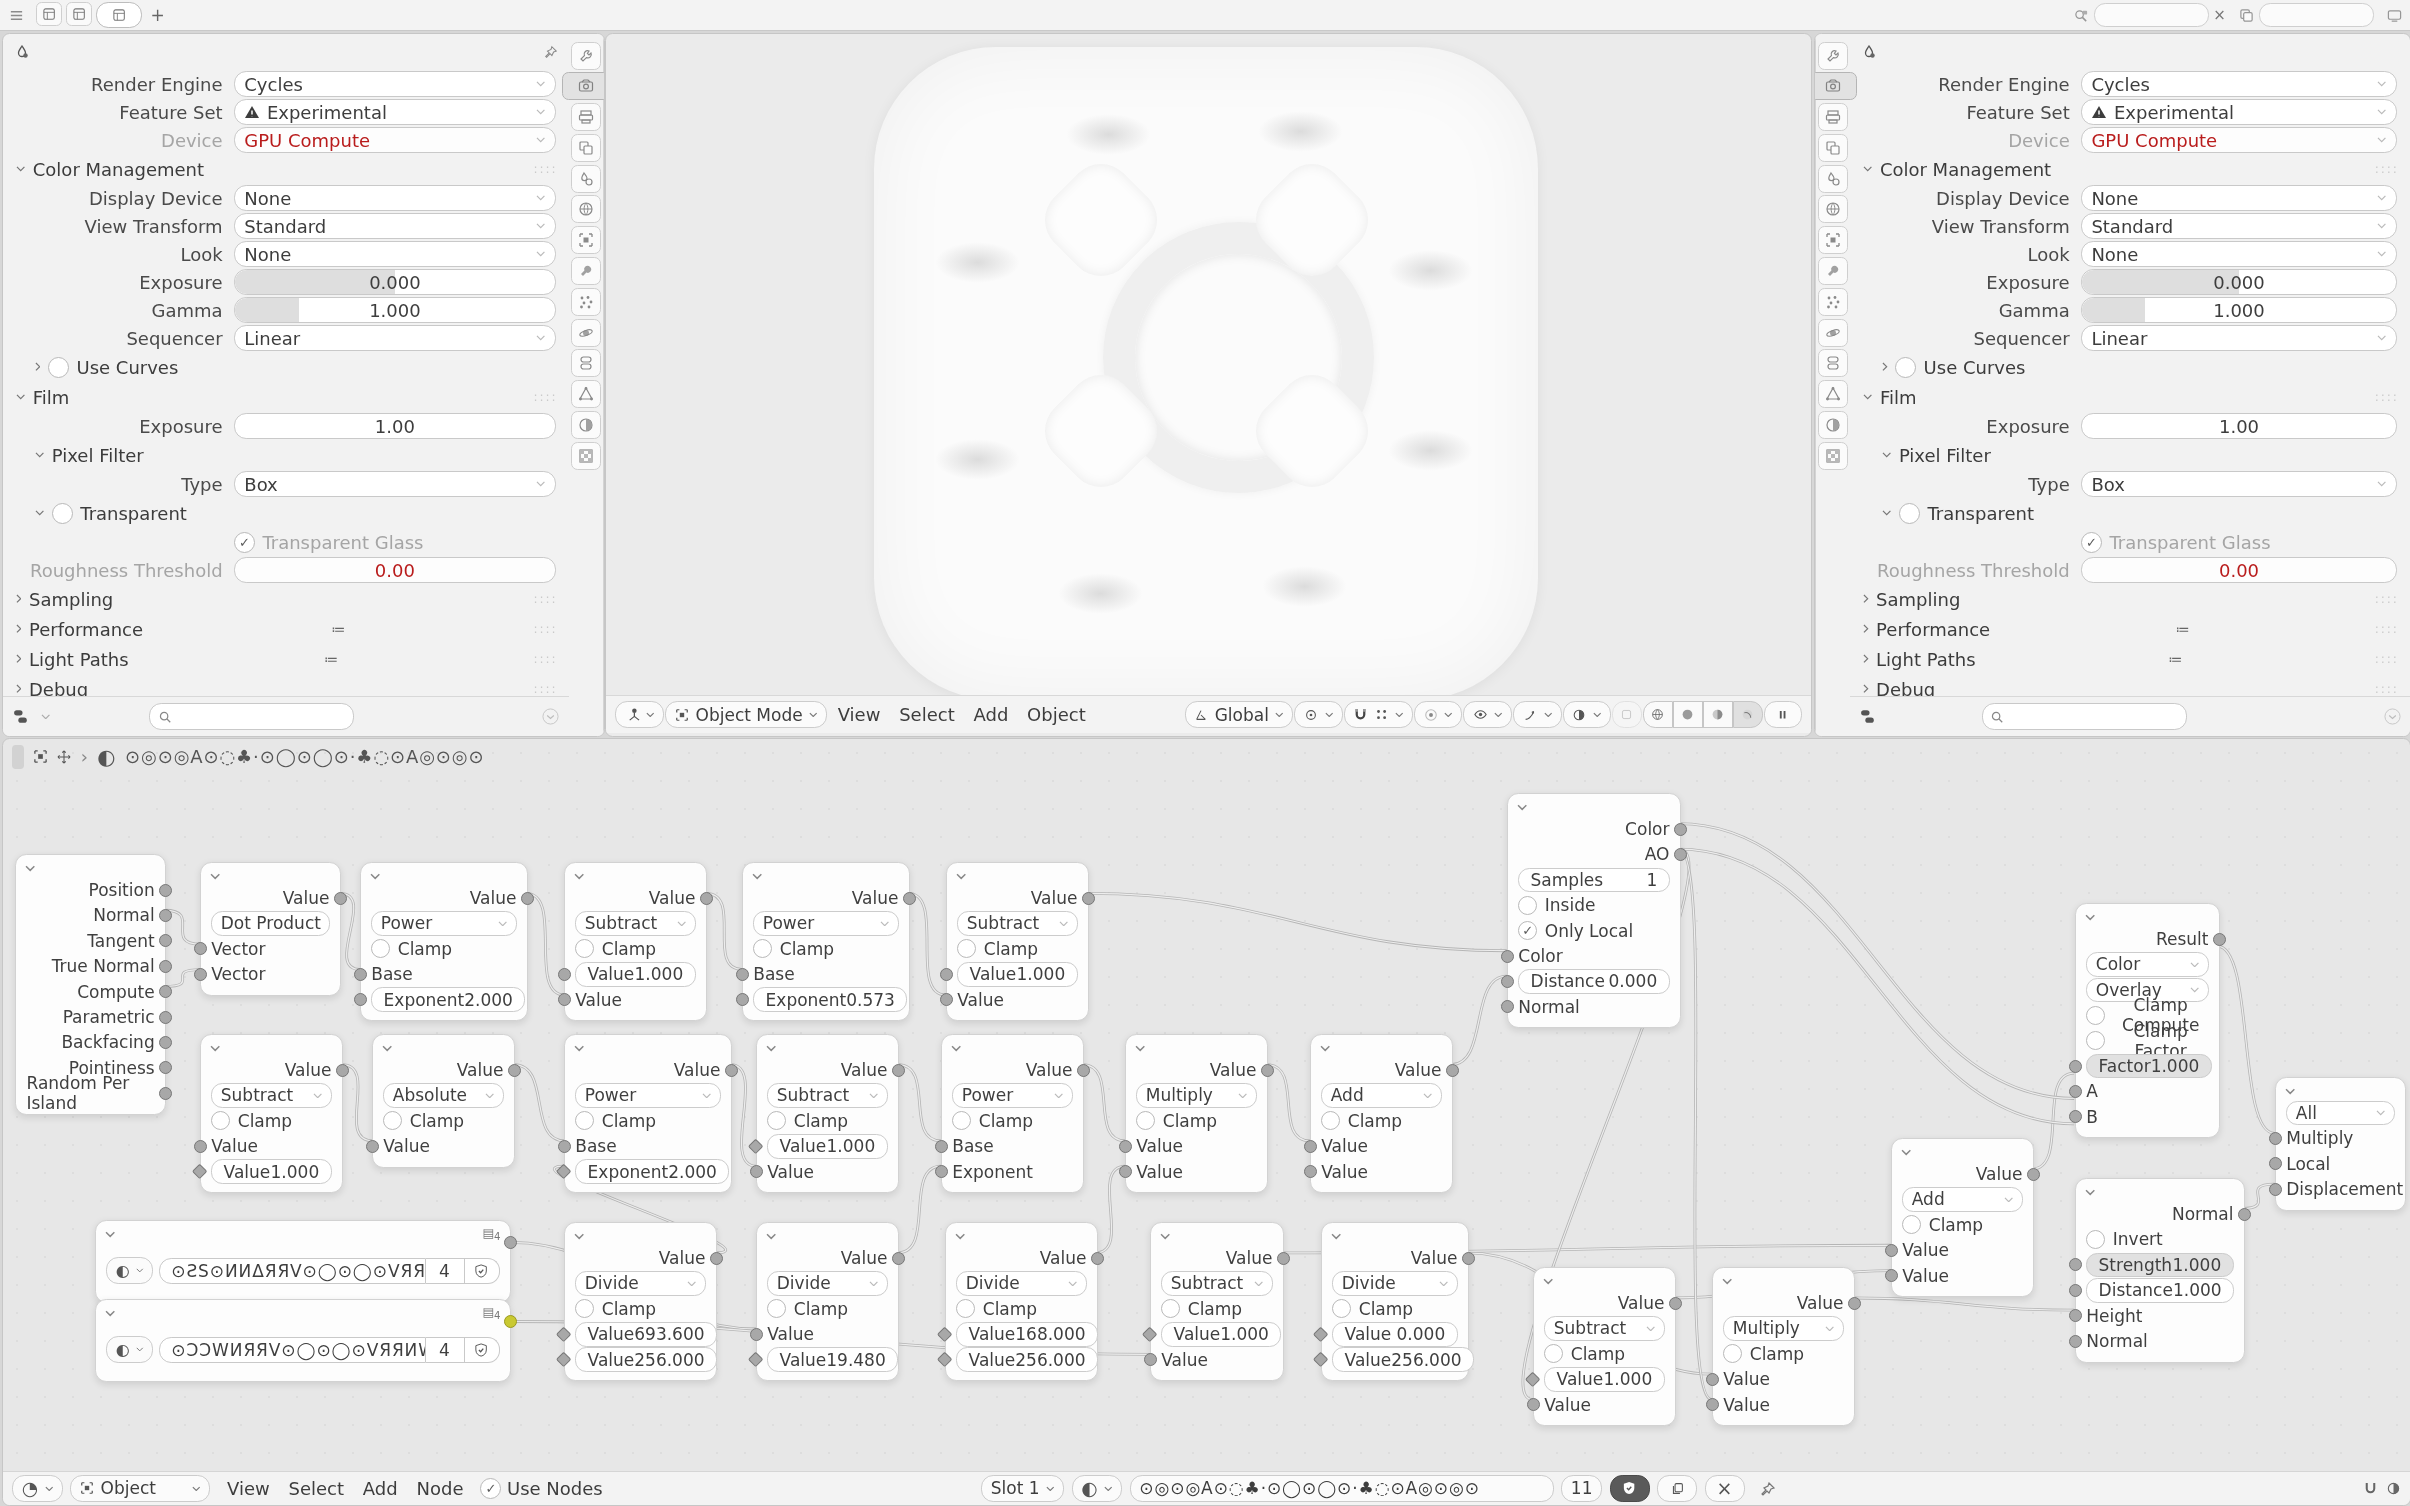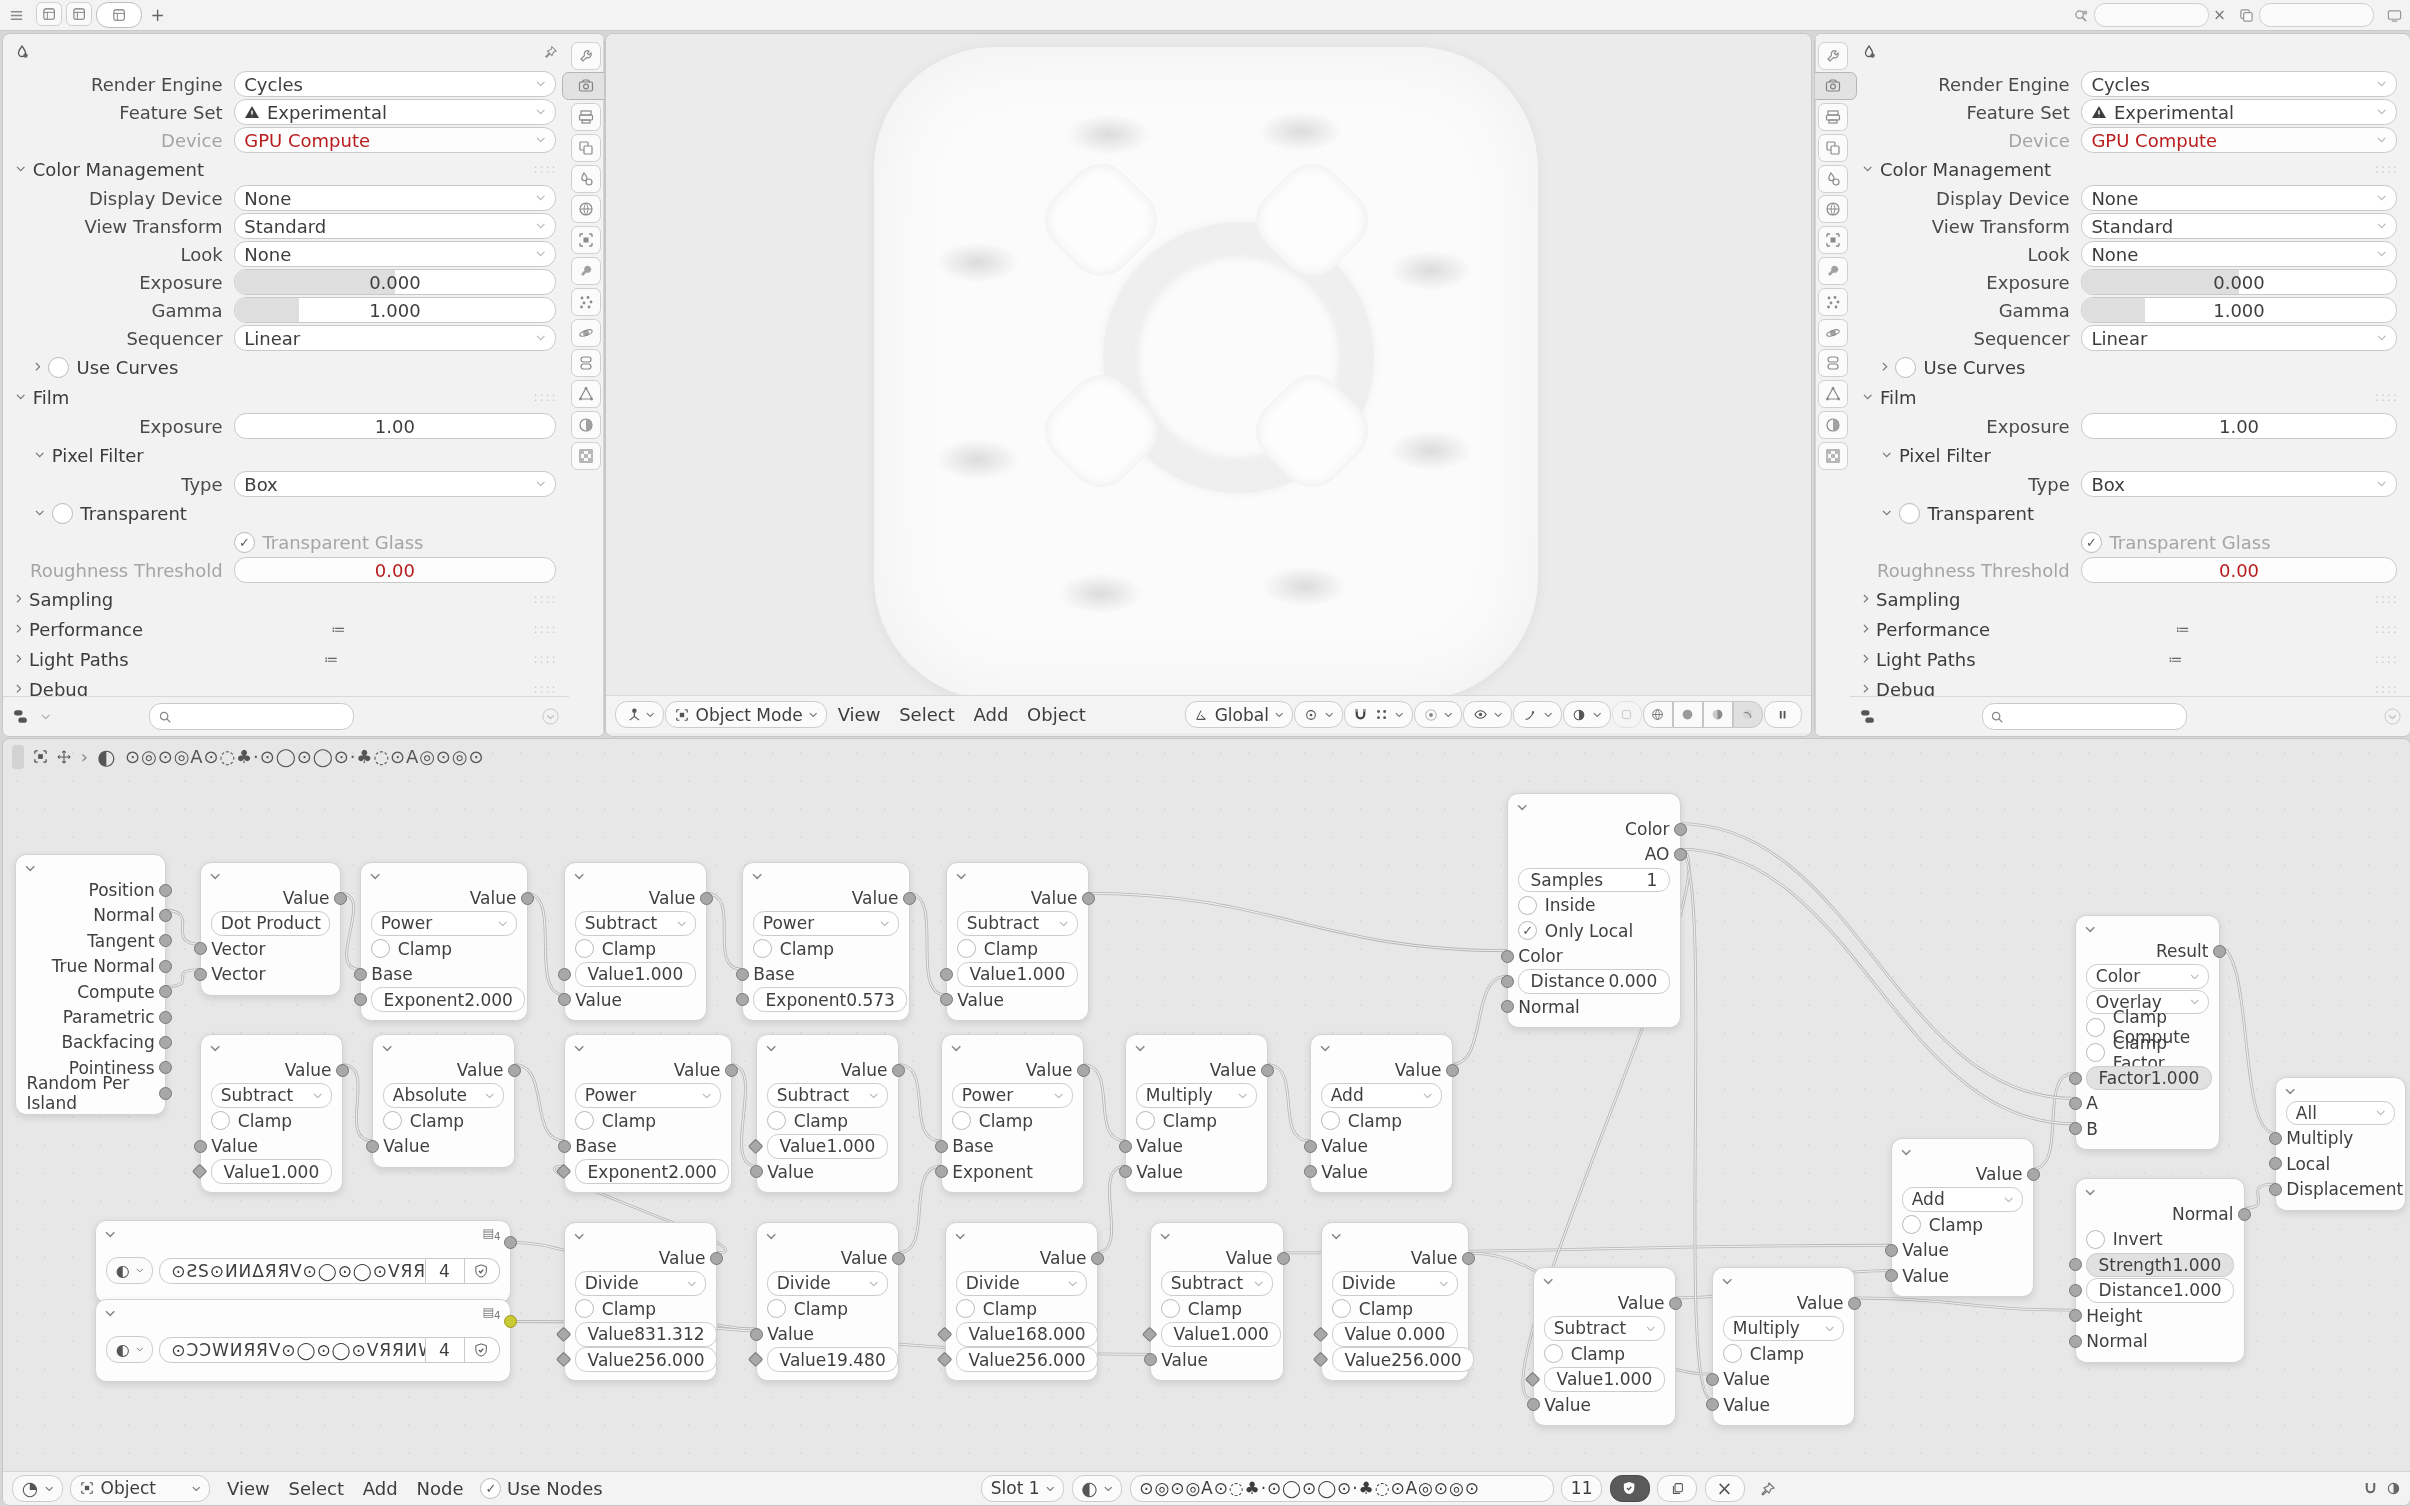--- a/index.html
+++ b/index.html
@@ -1570,21 +1570,21 @@
           </span>
         </div>
         <div class="nrow">
           <span class="cbx " style="width:17px;height:17px;margin-right:7.5px"></span>
           <span>Clamp</span>
         </div>
         <div class="nrow">
           <span class="sock in sg d"></span>
           <span class="nfld">
             <span>Value</span>
-            <span>831.312</span>
+            <span>693.600</span>
           </span>
         </div>
         <div class="nrow">
           <span class="sock in sg d"></span>
           <span class="nfld">
             <span>Value</span>
             <span>256.000</span>
           </span>
         </div>
       </div>
@@ -1819,21 +1819,21 @@
         </div>
         <div class="nrow">
           <span class="sock in sg"></span>
           <span>Value</span>
         </div>
         <div class="nrow">
           <span class="sock in sg"></span>
           <span>Value</span>
         </div>
       </div>
-      <div class="node" style="left: 2072px; top: 176px; width: 143px;">
+      <div class="node" style="left: 2072px; top: 164px; width: 143px; text-align: center;">
         <div class="nhead">
           <svg class="ic" viewBox="0 0 10 6" width="10.4" height="6.6">
             <path d="M1 1l4 4 4-4" fill="none" stroke="#888" stroke-width="1.4"></path>
           </svg>
         </div>
         <div class="nrow right">
           <span>Result</span>
           <span class="sock out sg"></span>
         </div>
         <div class="nrow">

